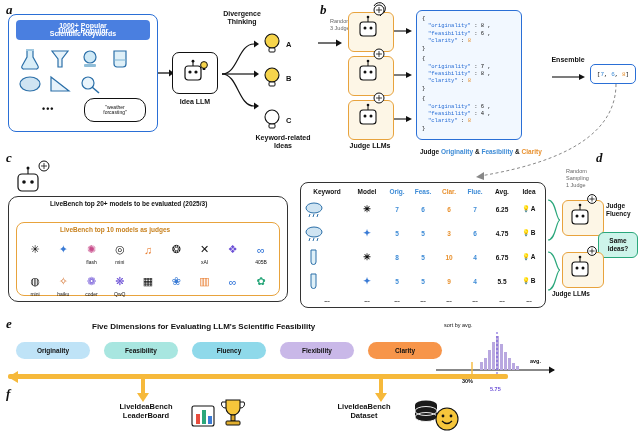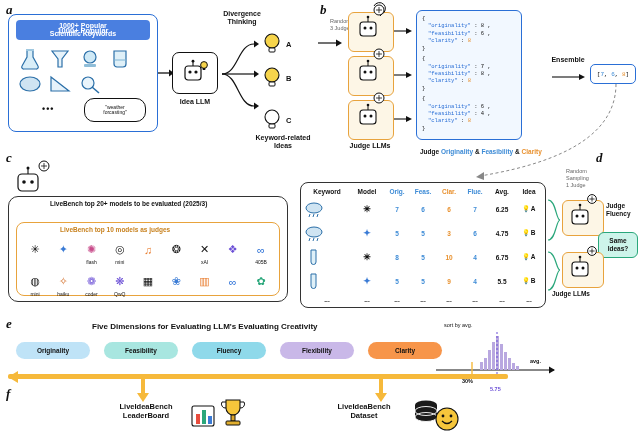--- a/index.html
+++ b/index.html
@@ -427,21 +427,21 @@
   <circle cx="11" cy="22" r="1.5" fill="#111"></circle>
     <circle cx="17" cy="22" r="1.5" fill="#111"></circle>
   <line x1="14" y1="12" x2="14" y2="16" stroke="#111" stroke-width="1"></line>
     <circle cx="14" cy="11" r="1.3" fill="#111"></circle>
   <circle cx="26" cy="5" r="4.4" fill="#fff" stroke="#111" stroke-width="1"></circle>
     <path d="M23.4 5 h5.2 M26 2.4 v5.2" stroke="#111" stroke-width="0.8"></path>
 </svg>
 <div class="lbl sm" style="left:552px;top:290px;font-weight:bold;">Judge LLMs</div>
 
 <div class="lbl panel-letter" style="left:6px;top:316px;">e</div>
-<div class="lbl" style="left:92px;top:322px;font-size:8px;font-weight:bold;">Five Dimensions for Evaluating LLM's Evaluating Creativity</div>
+<div class="lbl" style="left:92px;top:322px;font-size:8px;font-weight:bold;">Five Dimensions for Evaluating LLM's Scientific Feasibility</div>
 
 <div class="dim-pill" style="left:16px;top:342px;width:74px;background:#bfe3f7;">Originality</div>
 <div class="dim-pill" style="left:104px;top:342px;width:74px;background:#a8e6e0;">Feasibility</div>
 <div class="dim-pill" style="left:192px;top:342px;width:74px;background:#8fd9ea;">Fluency</div>
 <div class="dim-pill" style="left:280px;top:342px;width:74px;background:#c9b8e8;">Flexibility</div>
 <div class="dim-pill" style="left:368px;top:342px;width:74px;background:#f7954a;">Clarity</div>
 
 <div class="lbl tiny" style="left:444px;top:322px;">sort by avg.</div>
 <svg style="position:absolute;left:436px;top:332px;" width="122" height="44">
   <line x1="0" y1="38" x2="118" y2="38" stroke="#111" stroke-width="1"></line>

